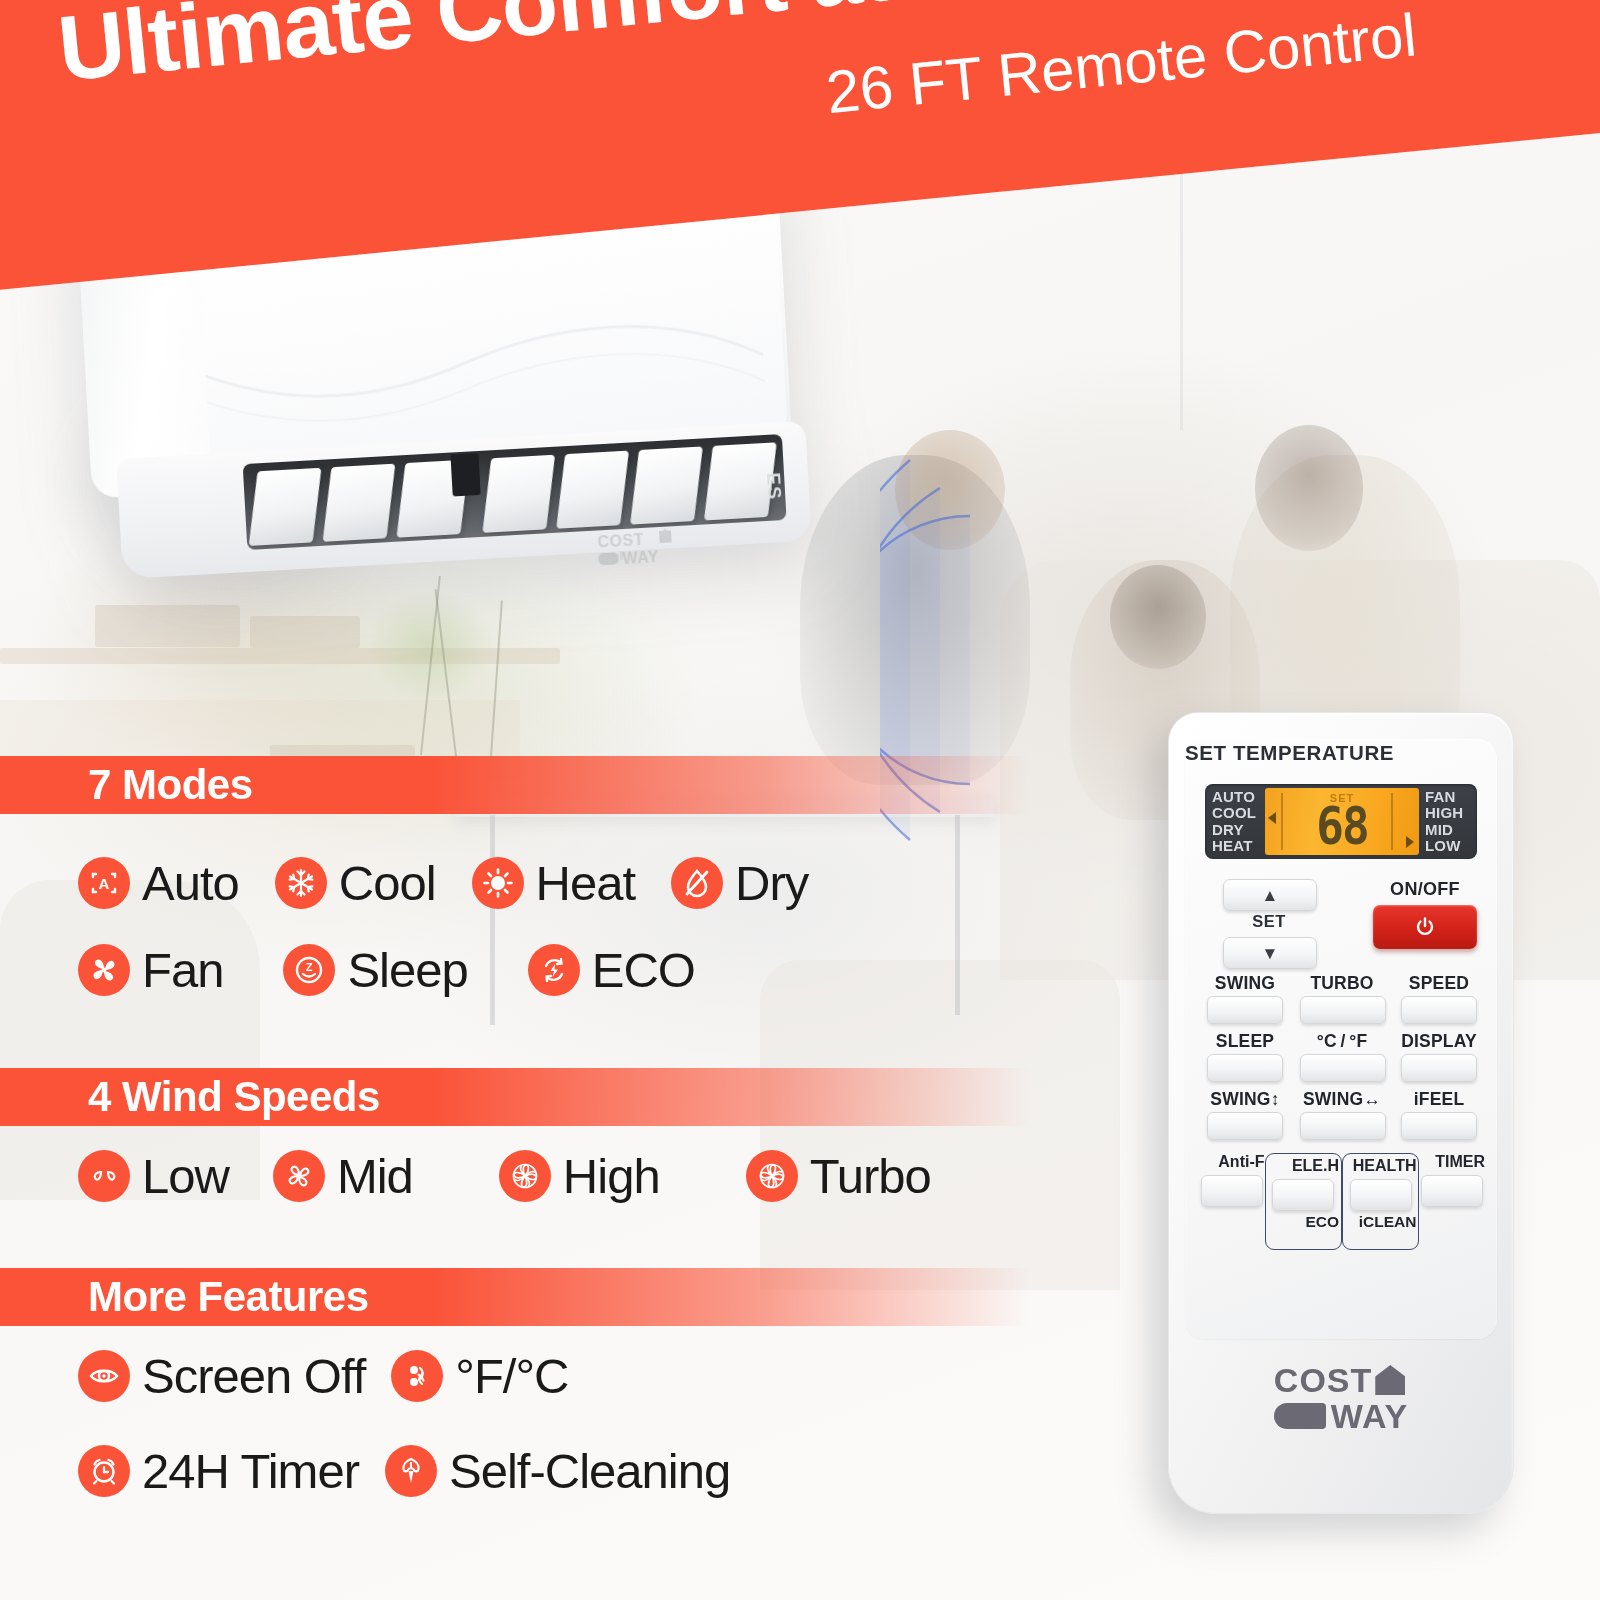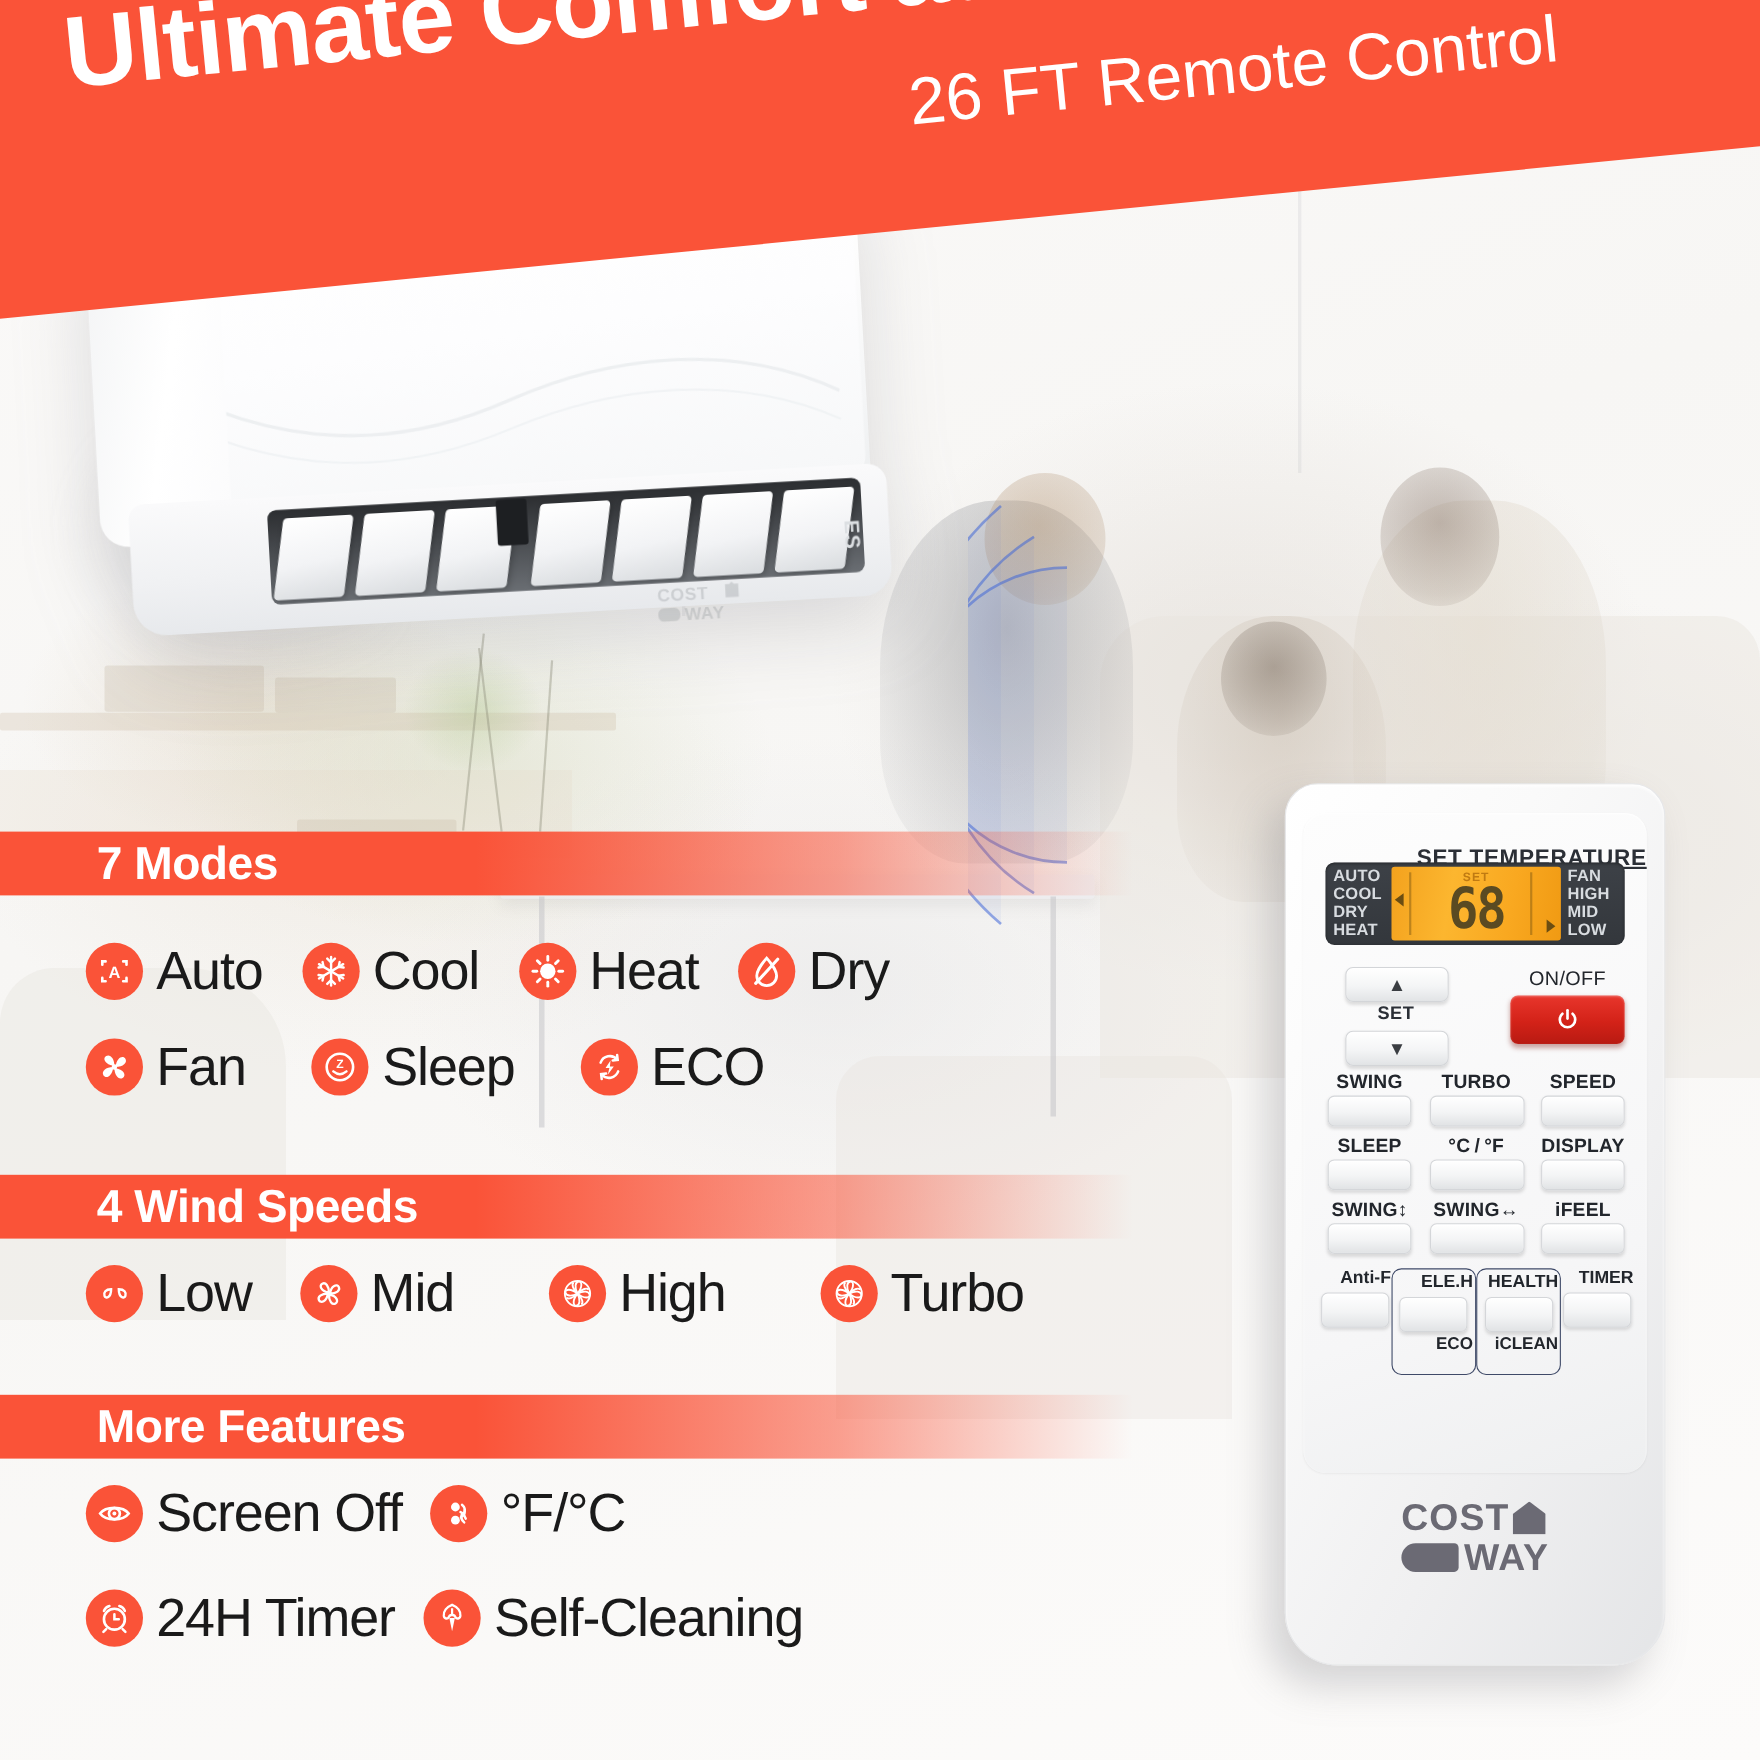--- a/index.html
+++ b/index.html
@@ -109,22 +109,22 @@
 
   
   .remote{position:absolute;left:1168px;top:712px;width:344px;height:800px;
     border-radius:30px 30px 48px 48px;
     background:linear-gradient(118deg,#ffffff 0%,#fafafa 30%,#f0f0f1 66%,#e4e5e7 100%);
     box-shadow:-16px 18px 36px rgba(110,112,120,.28), inset 0 2px 3px rgba(255,255,255,.9);
     border:1px solid #e6e7e9;}
   .remote-panel{position:absolute;left:16px;top:26px;width:312px;height:600px;border-radius:20px;
     background:linear-gradient(160deg,#fdfdfd 0%,#f6f6f7 70%,#eeeff0 100%);
     box-shadow:inset 0 1px 2px rgba(255,255,255,.9), 0 1px 2px rgba(0,0,0,.05);}
-  .set-temp-label{position:absolute;left:0;right:0;top:29px;text-align:right;font-size:20.5px;
-    font-weight:700;color:#2b2f36;letter-spacing:.6px;text-decoration:underline;}
+  .set-temp-label{position:absolute;left:0;right:0;top:2px;text-align:left;font-size:20.5px;
+    font-weight:700;color:#2b2f36;letter-spacing:.6px;}
   .lcd{position:absolute;left:20px;top:45px;width:272px;height:75px;border-radius:8px;
     background:linear-gradient(180deg,#3d4147 0%,#33373c 100%);display:flex;align-items:stretch;
     box-shadow:inset 0 1px 3px rgba(0,0,0,.45);}
   .lcd-col{width:52px;display:flex;flex-direction:column;justify-content:center;padding:4px 0;}
   .lcd-col div{font-size:15px;font-weight:700;color:#d8dce0;line-height:16.5px;letter-spacing:.2px;}
   .lcd-col.left{padding-left:7px;}
   .lcd-col.right{padding-left:5px;}
   .lcd-screen{flex:1;margin:4px 1px;border-radius:3px;position:relative;
     background:linear-gradient(100deg,#f3a21e 0%,#fcb62f 35%,#f9a820 70%,#f09a13 100%);
     display:flex;align-items:center;justify-content:center;}
@@ -136,21 +136,21 @@
   .lcd-bar{position:absolute;top:5px;bottom:5px;width:2px;background:rgba(120,84,18,.45);}
   .tri{position:absolute;width:0;height:0;}
   .btn-up,.btn-dn{position:absolute;left:38px;width:92px;height:30px;border-radius:7px;
     background:linear-gradient(180deg,#ffffff 0%,#f4f5f6 55%,#e2e4e6 100%);
     border:1px solid #d3d5d8;box-shadow:0 2px 3px rgba(0,0,0,.12), inset 0 1px 1px #fff;
     display:flex;align-items:center;justify-content:center;}
   .btn-up{top:140px;} .btn-dn{top:198px;}
   .set-mid{position:absolute;left:38px;top:173px;width:92px;text-align:center;font-size:16.5px;
     font-weight:700;color:#2b2f36;letter-spacing:.5px;}
   .onoff-label{position:absolute;left:185px;top:140px;width:110px;text-align:center;font-size:18px;
-    font-weight:400;color:#22262c;letter-spacing:.3px;}
+    font-weight:700;color:#22262c;letter-spacing:.3px;}
   .onoff-btn{position:absolute;left:188px;top:166px;width:104px;height:44px;border-radius:7px;
     background:linear-gradient(180deg,#e8362c 0%,#d32218 55%,#b81a12 100%);
     box-shadow:0 3px 5px rgba(120,20,12,.38), inset 0 1px 2px rgba(255,255,255,.35);
     display:flex;align-items:center;justify-content:center;}
   .grid3{position:absolute;left:18px;top:234px;width:278px;}
   .grow{display:flex;justify-content:space-between;margin-bottom:7px;}
   .gcell{width:84px;text-align:center;}
   .gcell .lab{font-size:17.5px;font-weight:700;color:#22262c;letter-spacing:.2px;white-space:nowrap;height:21px;}
   .gcell .key{margin:2px auto 0;width:74px;height:26px;border-radius:6px;
     background:linear-gradient(180deg,#ffffff 0%,#f3f4f5 55%,#e1e3e5 100%);

